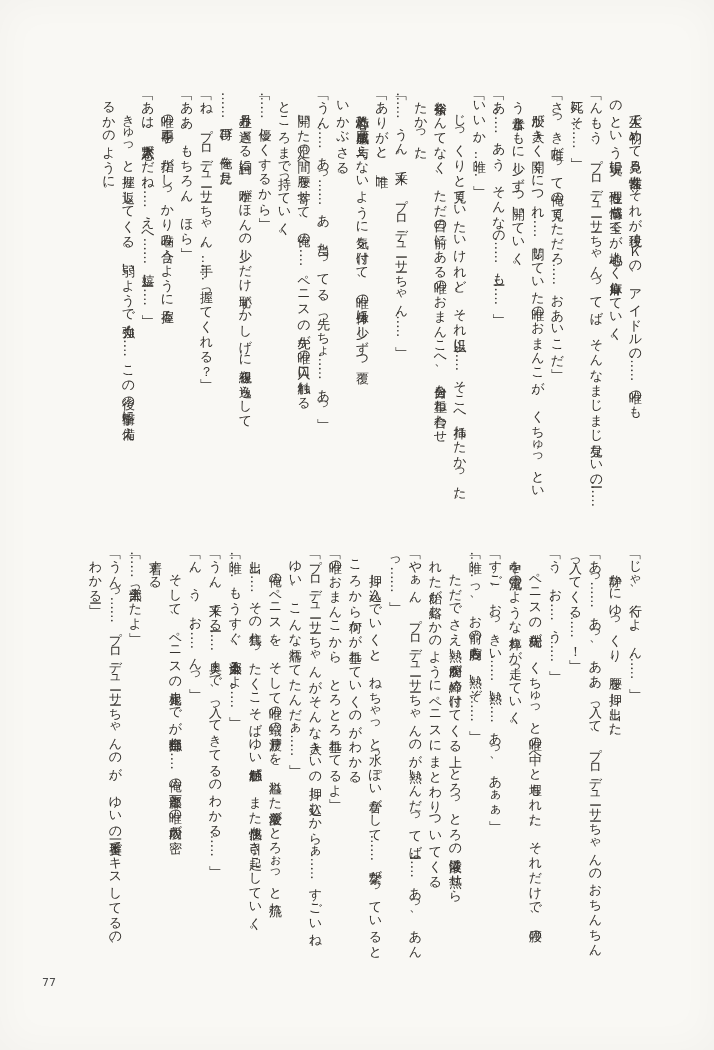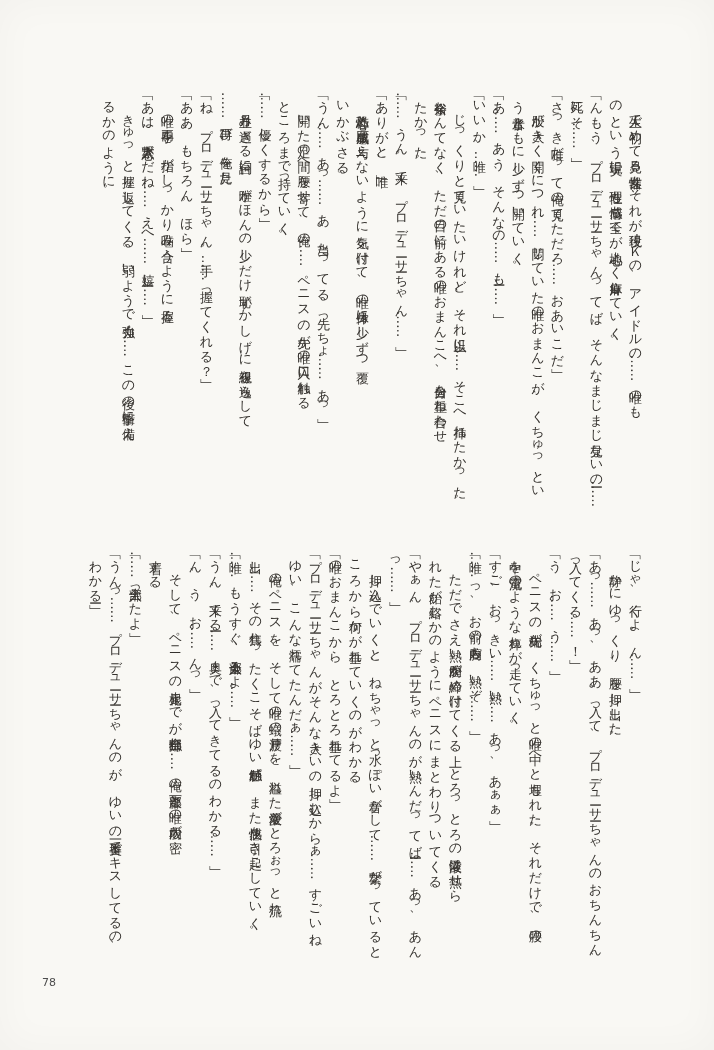--- a/index.html
+++ b/index.html
@@ -100,14 +100,14 @@
       <div class="tline">「唯……もうすぐ、全部入るよ……」</div>
       <div class="tline">「うん、来てるー……奥まで、入ってきてるのわかる……」</div>
       <div class="tline">「ん、う、お……んっ」</div>
       <div class="tline">　そして、ペニスの根元までが全部隠れ……俺の下腹部と唯の内股が密</div>
       <div class="tline">着する。</div>
       <div class="tline">「……全部入ったよ」</div>
       <div class="tline">「うんっ……プロデューサーちゃんのが、ゆいの一番奥でキスしてるの、</div>
       <div class="tline">わかるー」</div>
     </div>
 
-  <div class="pagenum">78</div>
+  <div class="pagenum">77</div>
 </div>
 
 </body></html>

